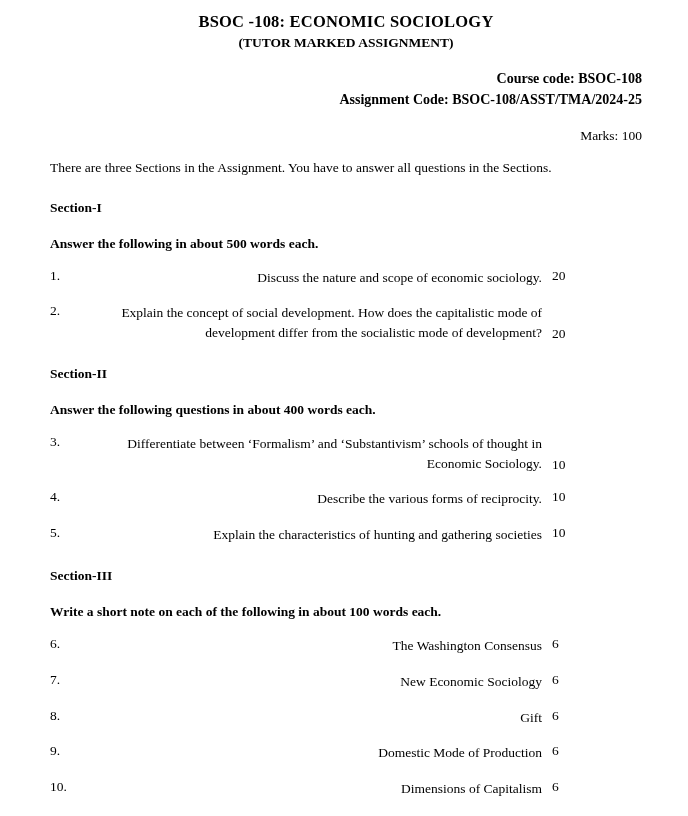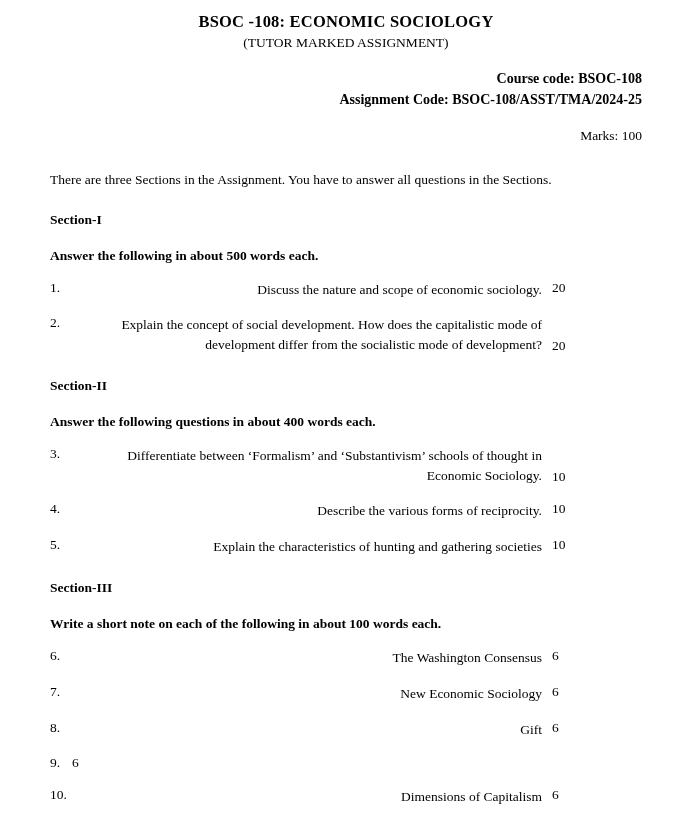--- a/index.html
+++ b/index.html
@@ -27,39 +27,39 @@
     text-align: center;
     margin-top: 2px;
   }
   .title-main {
     font-weight: bold;
     font-size: 16.5px;
     letter-spacing: 0.2px;
     line-height: 1.25;
   }
   .title-sub {
-    font-weight: normal;
+    font-weight: bold;
     font-size: 13.5px;
     line-height: 1.4;
     margin-top: 1px;
   }
   .right-block {
     text-align: right;
     font-weight: bold;
     font-size: 14px;
     margin-top: 15px;
     line-height: 1.5;
   }
   .marks-line {
     text-align: right;
     font-size: 13.5px;
     margin-top: 18px;
   }
   .intro-line {
-    margin-top: 28px;
+    margin-top: 16px;
     font-size: 13.5px;
     text-align: left;
   }
   .section-head {
     font-weight: bold;
     font-size: 13.5px;
     margin-top: 24px;
   }
   .section-instr {
     font-weight: bold;
@@ -168,20 +168,21 @@
       <div class="qtext">New Economic Sociology</div>
       <div class="qmarks top">6</div>
     </div>
     <div class="qrow">
       <div class="qnum">8.</div>
       <div class="qtext">Gift</div>
       <div class="qmarks top">6</div>
     </div>
     <div class="qrow">
       <div class="qnum">9.</div>
+      <div class="qtext">Domestic Mode of Production</div>
       <div class="qmarks top">6</div>
     </div>
     <div class="qrow">
       <div class="qnum">10.</div>
       <div class="qtext">Dimensions of Capitalism</div>
       <div class="qmarks top">6</div>
     </div>
   </div>
 
 </div>

